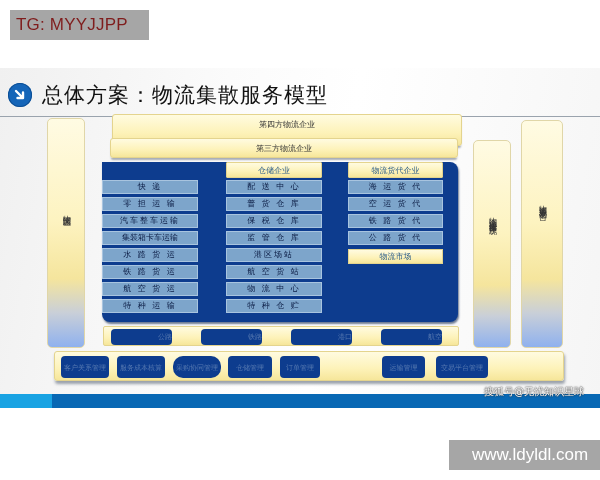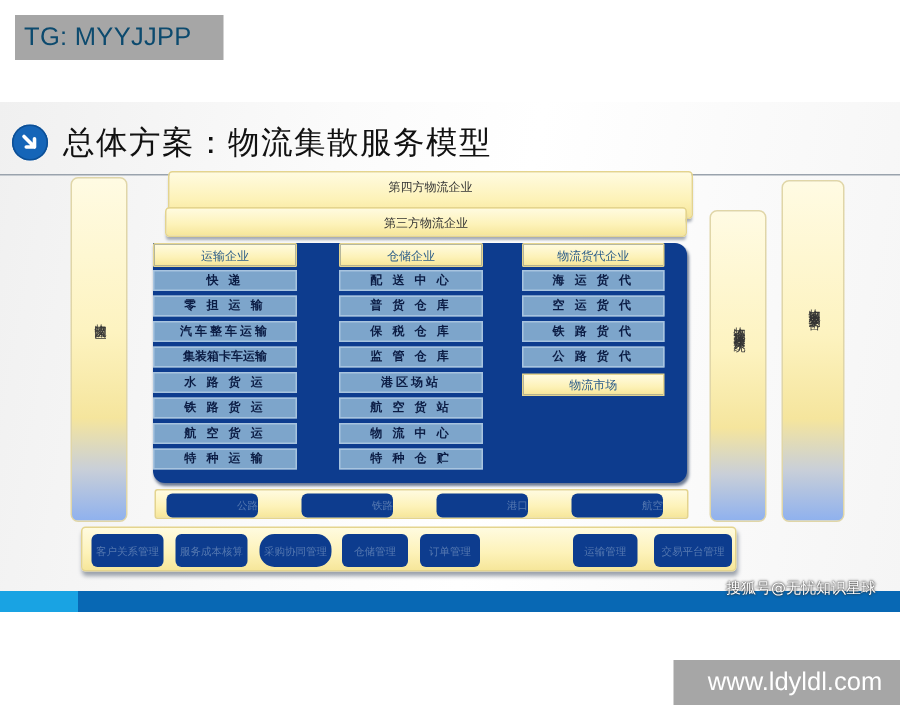--- a/index.html
+++ b/index.html
@@ -1,21 +1,21 @@
 <!DOCTYPE html>
 <html><head>
   <meta charset="utf-8">
   <style>
     * { box-sizing: border-box; margin: 0; padding: 0; }
     html, body { width: 600px; height: 480px; background: #ffffff; overflow: hidden; }
     body { position: relative; font-family: "DejaVu Sans", sans-serif; }
 
     .tg-badge {
       position: absolute; left: 10px; top: 10px; width: 139px; height: 30px;
-      background: #a6a6a6; color: #0c4a6e; font-family: "Liberation Sans", sans-serif;
+      background: #a6a6a6; color: #7f1d1d; font-family: "Liberation Sans", sans-serif;
       font-size: 17px; line-height: 30px; padding-left: 6px; letter-spacing: 0.2px;
     }
 
     .slide {
       position: absolute; left: 0; top: 68px; width: 600px; height: 340px;
       background: linear-gradient(100deg, #f0f0f0 0%, #fbfbfb 35%, #ffffff 55%, #f5f5f5 100%);
       overflow: hidden;
     }
     .slide-title {
       position: absolute; left: 8px; top: 12px; height: 30px; display: flex; align-items: center;
@@ -71,36 +71,35 @@
       box-shadow: 1px 2px 2px #6c7a93;
     }
     .col-header {
       position: absolute; height: 16px; font-size: 8px; color: #2c5d89; text-align: center; line-height: 16px;
       border-radius: 1px;
     }
     .item {
       position: absolute; height: 14px; background: #7da5cb;
       border: 1px solid #a8c4df; color: #0b1c44; font-size: 8px; text-align: center; line-height: 12px;
       letter-spacing: 2px;
-      font-weight: bold;
     }
     .market {
       position: absolute; height: 15px; font-size: 8px; color: #2c5d89; text-align: center; line-height: 14px;
     }
 
     .mode-bar {
       position: absolute; left: 103px; top: 258px; width: 356px; height: 20px; border-radius: 2px;
     }
     .mode-btn {
       position: absolute; top: 2px; width: 61px; height: 16px; background: #0d3c8e; border-radius: 4px;
       color: #5578b0; font-size: 7px; text-align: right; line-height: 16px;
     }
 
     .func-bar {
-      position: absolute; left: 54px; top: 283px; width: 437px; height: 30px; border-radius: 3px;
+      position: absolute; left: 54px; top: 283px; width: 510px; height: 30px; border-radius: 3px;
       box-shadow: 1px 3px 3px #9aa1ab;
     }
     .func-btn {
       position: absolute; top: 4px; height: 22px; background: #0d3c8e; border-radius: 4px;
       color: #5578b0; font-size: 7px; text-align: center; line-height: 9px; padding-top: 2px;
       display: flex; align-items: center; justify-content: center;
     }
 
     .footer-band {
       position: absolute; left: 0; top: 326px; width: 600px; height: 14px; background: #0868b4;
@@ -143,21 +142,20 @@
   </div>
   <div class="trade-platform cream-tall">
     <div class="vertical-label" style="top:78px;">物流服务交易平台</div>
   </div>
 
   <div class="fourth-party cream bar-shadow">第四方物流企业</div>
   <div class="third-party cream bar-shadow">第三方物流企业</div>
 
   <div class="navy-panel"></div>
 
-  <div class="col-header cream" style="left:102px; top:94px; width:96px;">运输企业</div>
   <div class="item" style="left:102px; top:112px; width:96px;">快 递</div>
   <div class="item" style="left:102px; top:129px; width:96px;">零 担 运 输</div>
   <div class="item" style="left:102px; top:146px; width:96px;">汽车整车运输</div>
   <div class="item" style="left:102px; top:163px; width:96px; letter-spacing:0;">集装箱卡车运输</div>
   <div class="item" style="left:102px; top:180px; width:96px;">水 路 货 运</div>
   <div class="item" style="left:102px; top:197px; width:96px;">铁 路 货 运</div>
   <div class="item" style="left:102px; top:214px; width:96px;">航 空 货 运</div>
   <div class="item" style="left:102px; top:231px; width:96px;">特 种 运 输</div>
 
   <div class="col-header cream" style="left:226px; top:94px; width:96px;">仓储企业</div>

